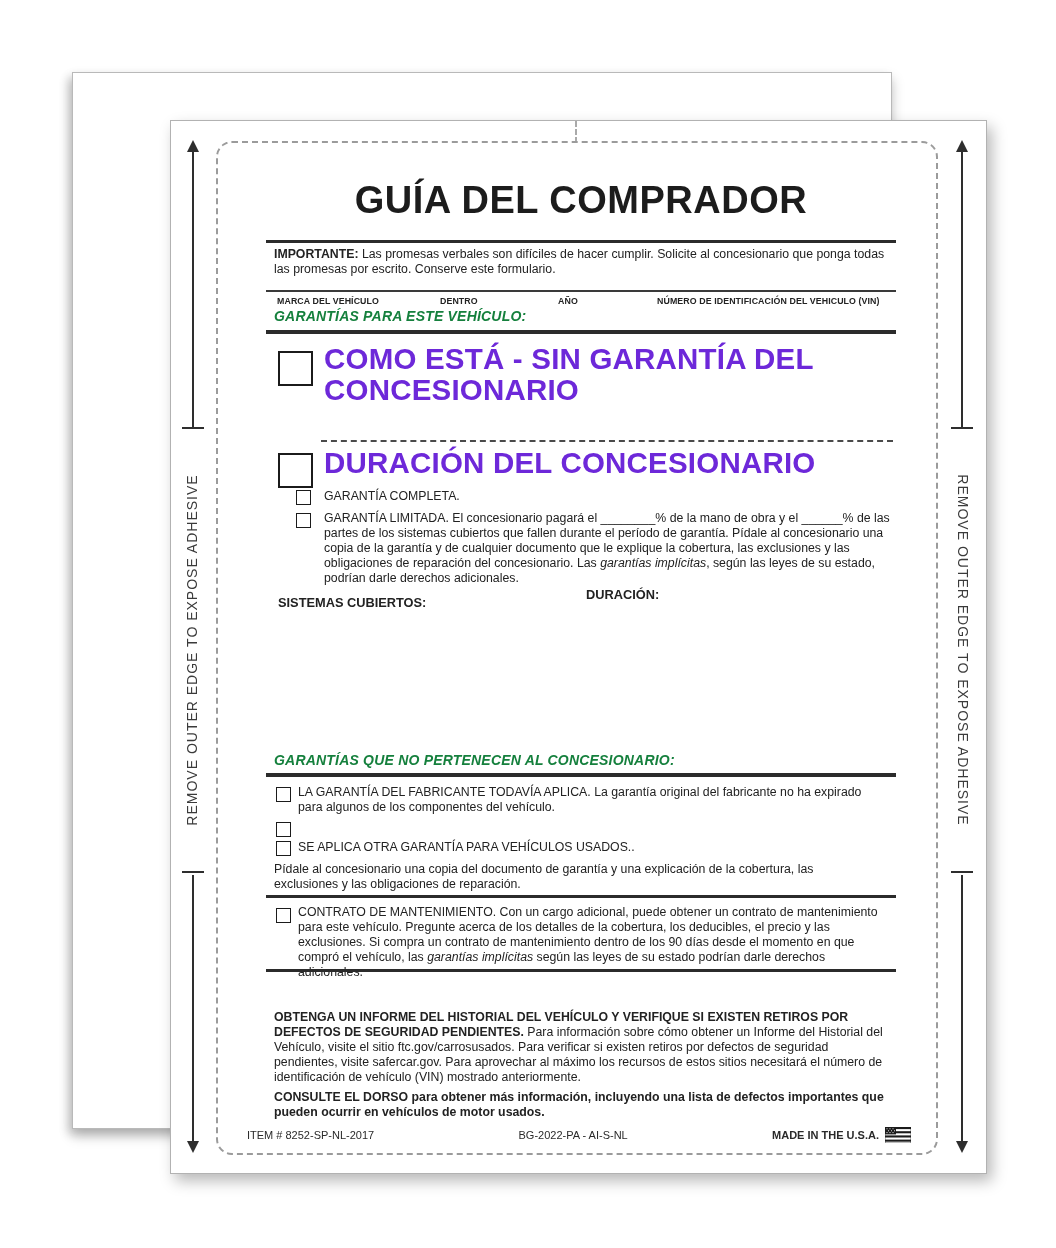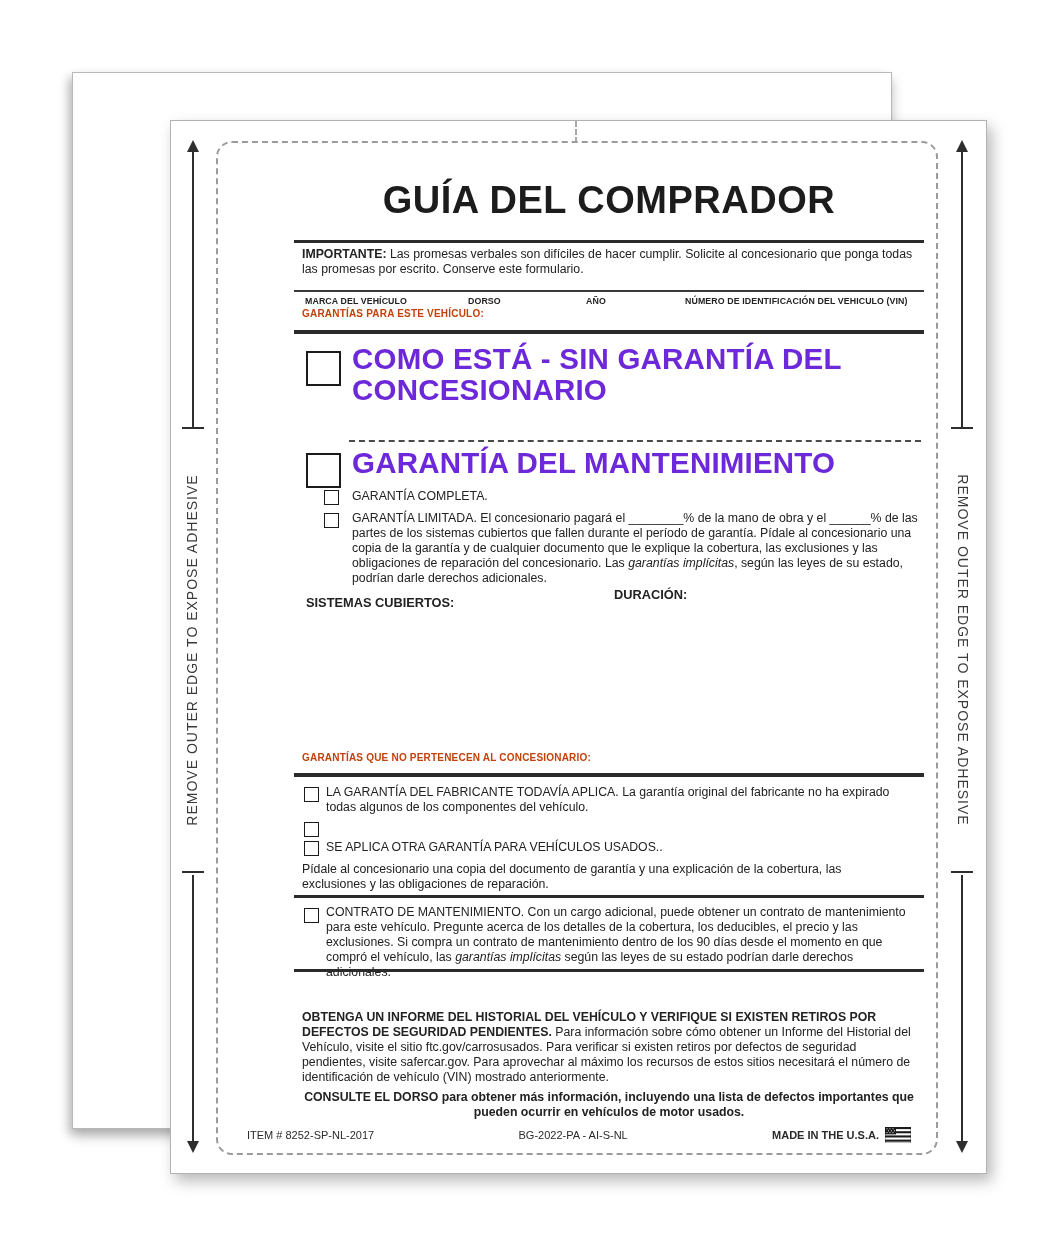--- a/index.html
+++ b/index.html
@@ -19,31 +19,31 @@
   .tick{position:absolute;width:22px;height:2px;background:#2e2e2e;}
   .arrow-up{position:absolute;width:0;height:0;border-left:6px solid transparent;
             border-right:6px solid transparent;border-bottom:12px solid #2e2e2e;}
   .arrow-down{position:absolute;width:0;height:0;border-left:6px solid transparent;
               border-right:6px solid transparent;border-top:12px solid #2e2e2e;}
   .side-label{position:absolute;width:440px;height:18px;text-align:center;
               font-size:14px;letter-spacing:1px;color:#3a3a3a;white-space:nowrap;}
   .rot-left{transform:rotate(-90deg);}
   .rot-right{transform:rotate(90deg);}
   
-  .content{position:absolute;left:95px;top:0;width:630px;height:1052px;margin-left:28px;}
+  .content{position:absolute;left:95px;top:0;width:630px;height:1052px;}
   .title{position:absolute;top:58px;left:0;width:630px;text-align:center;
          font-size:38px;font-weight:bold;letter-spacing:.5px;color:#1c1c1c;}
   .body-txt{position:absolute;font-size:12.3px;line-height:1.22;color:#222;}
   .caps-label{position:absolute;font-size:8.8px;font-weight:bold;color:#222;letter-spacing:.1px;}
-  .sec-head{position:absolute;font-size:10px;font-weight:bold;color:#c2410c;letter-spacing:.2px;}
+  .sec-head{position:absolute;font-size:14px;font-weight:bold;color:#15803d;letter-spacing:.2px;font-style:italic;}
   .big-head{position:absolute;font-size:29.5px;font-weight:bold;line-height:1.05;color:#6d28d9;letter-spacing:.2px;}
   .cb{position:absolute;background:#fff;border:2.5px solid #1b1b1b;width:31px;height:31px;}
   .cb-sm{position:absolute;background:#fff;border:1.8px solid #1b1b1b;width:13px;height:13px;}
   .dashed-sep{position:absolute;height:0;border-top:2.5px dashed #4a4a4a;}
-  .bold{font-weight:bold;text-align:center;}
+  .bold{font-weight:bold;}
   .footer-row{position:absolute;left:76px;top:1006px;width:664px;display:flex;
               align-items:center;justify-content:space-between;font-size:11px;color:#2a2a2a;}
   .made{display:flex;align-items:center;gap:6px;font-weight:bold;}
   .flag{display:inline-block;}
 </style>
 </head>
 <body>
 
 <div class="canvas">
 
@@ -81,52 +81,52 @@
       <div class="rule" style="left:0;top:119px;width:630px;height:3px;"></div>
 
       <div class="body-txt" style="left:8px;top:126px;width:622px;">
         <span class="bold">IMPORTANTE:</span><span> Las promesas verbales son difíciles de hacer cumplir. Solicite al concesionario que ponga todas las promesas por escrito. Conserve este formulario.</span>
       </div>
 
       <div class="rule" style="left:0;top:169px;width:630px;height:2px;background:#3a3a3a;"></div>
 
       <div>
         <span class="caps-label" style="left:11px;top:175px;">MARCA DEL VEHÍCULO</span>
-        <span class="caps-label" style="left:174px;top:175px;">DORSO</span>
+        <span class="caps-label" style="left:174px;top:175px;">DENTRO</span>
         <span class="caps-label" style="left:292px;top:175px;">AÑO</span>
         <span class="caps-label" style="left:391px;top:175px;">NÚMERO DE IDENTIFICACIÓN DEL VEHICULO (VIN)</span>
       </div>
 
       <div class="sec-head" style="left:8px;top:187px;">GARANTÍAS PARA ESTE VEHÍCULO:</div>
       <div class="rule" style="left:0;top:209px;width:630px;height:4px;"></div>
 
       <div class="cb" style="left:12px;top:230px;"></div>
       <div class="big-head" style="left:58px;top:223px;width:565px;">COMO ESTÁ - SIN GARANTÍA DEL CONCESIONARIO</div>
 
       <div class="dashed-sep" style="left:55px;top:319px;width:572px;"></div>
 
       <div class="cb" style="left:12px;top:332px;"></div>
-      <div class="big-head" style="left:58px;top:327px;width:572px;">GARANTÍA DEL MANTENIMIENTO</div>
+      <div class="big-head" style="left:58px;top:327px;width:572px;">DURACIÓN DEL CONCESIONARIO</div>
 
       <div class="cb-sm" style="left:30px;top:369px;"></div>
       <div class="body-txt" style="left:58px;top:368px;width:560px;">GARANTÍA COMPLETA.</div>
 
       <div class="cb-sm" style="left:30px;top:392px;"></div>
       <div class="body-txt" style="left:58px;top:390px;width:574px;">
         <span>GARANTÍA LIMITADA. El concesionario pagará el ________% de la mano de obra y el ______% de las partes de los sistemas cubiertos que fallen durante el período de garantía. Pídale al concesionario una copia de la garantía y de cualquier documento que le explique la cobertura, las exclusiones y las obligaciones de reparación del concesionario. Las </span><i>garantías implícitas</i><span>, según las leyes de su estado, podrían darle derechos adicionales.</span>
       </div>
 
       <div class="body-txt bold" style="left:12px;top:474px;font-size:12.8px;">SISTEMAS CUBIERTOS:</div>
       <div class="body-txt bold" style="left:320px;top:466px;font-size:12.8px;">DURACIÓN:</div>
 
       <div class="sec-head" style="left:8px;top:631px;">GARANTÍAS QUE NO PERTENECEN AL CONCESIONARIO:</div>
       <div class="rule" style="left:0;top:652px;width:630px;height:4px;"></div>
 
       <div class="cb-sm" style="left:10px;top:666px;"></div>
-      <div class="body-txt" style="left:32px;top:664px;width:582px;">LA GARANTÍA DEL FABRICANTE TODAVÍA APLICA. La garantía original del fabricante no ha expirado todas algunos de los componentes del vehículo.</div>
+      <div class="body-txt" style="left:32px;top:664px;width:582px;">LA GARANTÍA DEL FABRICANTE TODAVÍA APLICA. La garantía original del fabricante no ha expirado para algunos de los componentes del vehículo.</div>
 
       <div class="cb-sm" style="left:10px;top:701px;"></div>
 
       <div class="cb-sm" style="left:10px;top:720px;"></div>
       <div class="body-txt" style="left:8px;top:741px;width:606px;">Pídale al concesionario una copia del documento de garantía y una explicación de la cobertura, las exclusiones y las obligaciones de reparación.</div>
 
       <div class="body-txt" style="left:32px;top:719px;width:582px;">SE APLICA OTRA GARANTÍA PARA VEHÍCULOS USADOS..</div>
 
       <div class="rule" style="left:0;top:774px;width:630px;height:3px;"></div>
 

